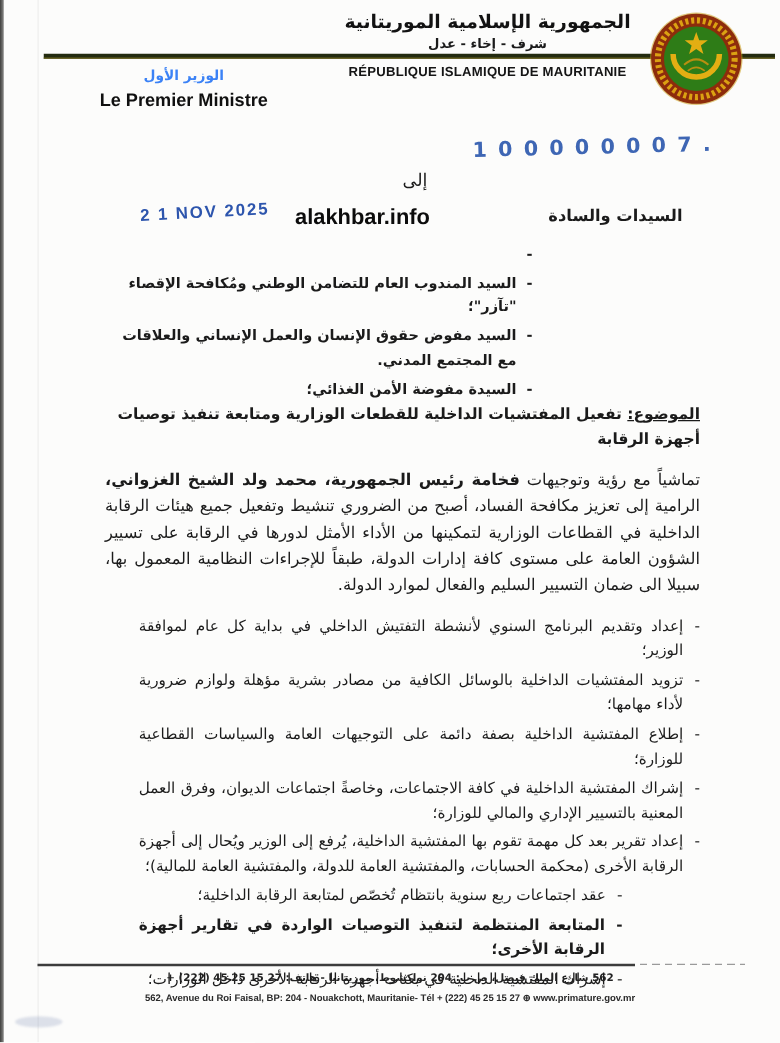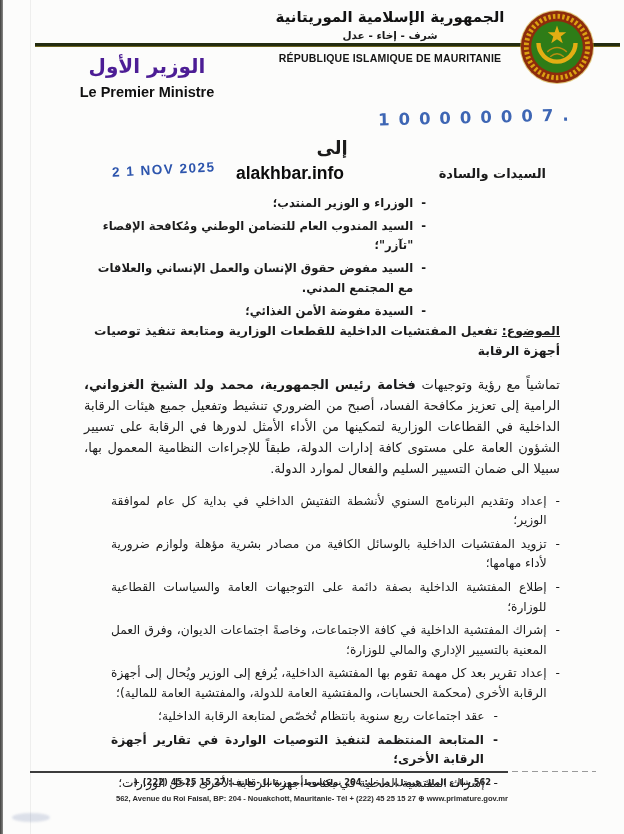--- a/index.html
+++ b/index.html
@@ -13,30 +13,30 @@
   .crease{position:absolute;left:30px;top:0;width:1px;height:834px;background:rgba(60,60,60,.07);}
   .smudge{position:absolute;left:12px;top:813px;width:38px;height:9px;background:rgba(95,115,165,.20);border-radius:50%;filter:blur(1px);}
   
   .hdr-center{position:absolute;left:235px;top:8px;width:310px;text-align:center;direction:rtl;}
   .ar-republic{font-size:15px;font-weight:bold;letter-spacing:-.5px;color:#121212;}
   .ar-motto{font-size:10.5px;font-weight:bold;margin-top:3px;color:#1a1a1a;}
   .rule{position:absolute;left:35px;top:43px;width:585px;height:3px;background:#232b10;border-bottom:1px solid #6d651f;}
   .fr-republic{font-size:10.5px;font-weight:bold;margin-top:11px;letter-spacing:.2px;font-family:"Liberation Sans",sans-serif;color:#151515;}
   .fr-motto{font-size:9px;font-weight:bold;margin-top:2px;font-family:"Liberation Sans",sans-serif;color:#222;}
   .office{position:absolute;left:52px;top:54px;width:190px;text-align:center;}
-  .office-ar{font-size:20px;font-weight:bold;direction:rtl;color:#4c1d95;}
+  .office-ar{font-size:11px;font-weight:bold;direction:rtl;color:#3b82f6;}
   .office-fr{font-size:14.5px;font-weight:bold;margin-top:6px;font-family:"Liberation Sans",sans-serif;color:#101010;}
   .seal{position:absolute;left:518px;top:8px;width:78px;height:78px;z-index:2;}
   
   .refnum{
     position:absolute;right:46px;top:108px;color:#3e66b4;font-size:16.5px;font-weight:bold;
     letter-spacing:9px;transform:rotate(-1.5deg);white-space:nowrap;
   }
   .to-line{position:absolute;left:0;top:137px;width:100%;text-align:center;padding-left:40px;box-sizing:border-box;
-    font-size:18px;font-weight:bold;direction:rtl;}
+    font-size:14px;font-weight:normal;direction:rtl;}
   .date-stamp{
     position:absolute;left:112px;top:162px;color:#2d55ad;font-size:13.5px;font-weight:bold;
     letter-spacing:1.5px;transform:rotate(-3deg);font-family:"Liberation Sans",sans-serif;white-space:nowrap;
   }
   .watermark{position:absolute;left:236px;top:163px;font-size:17.5px;font-weight:bold;color:#0c0c0c;
     font-family:"Liberation Sans",sans-serif;}
   .addressees{position:absolute;right:78px;top:166px;font-size:13px;font-weight:bold;direction:rtl;}
   
   .recipients{position:absolute;right:198px;top:194px;width:342px;direction:rtl;}
   .r-item{display:flex;direction:rtl;gap:8px;margin-bottom:4px;font-size:11.6px;font-weight:bold;line-height:1.65;}
@@ -95,21 +95,20 @@
   <div class="refnum">100000007.</div>
 
   <div class="to-line">إلى</div>
   <div class="date-stamp">2 1 NOV 2025</div>
   <div class="watermark">alakhbar.info</div>
   <div class="addressees">السيدات والسادة</div>
 
   <div class="recipients">
     <div class="r-item">
       <span class="dash">-</span>
-      <span>الوزراء و الوزير المنتدب؛</span>
     </div>
     <div class="r-item">
       <span class="dash">-</span>
       <span>السيد المندوب العام للتضامن الوطني ومُكافحة الإقصاء "تآزر"؛</span>
     </div>
     <div class="r-item">
       <span class="dash">-</span>
       <span>السيد مفوض حقوق الإنسان والعمل الإنساني والعلاقات مع المجتمع المدني.</span>
     </div>
     <div class="r-item">

